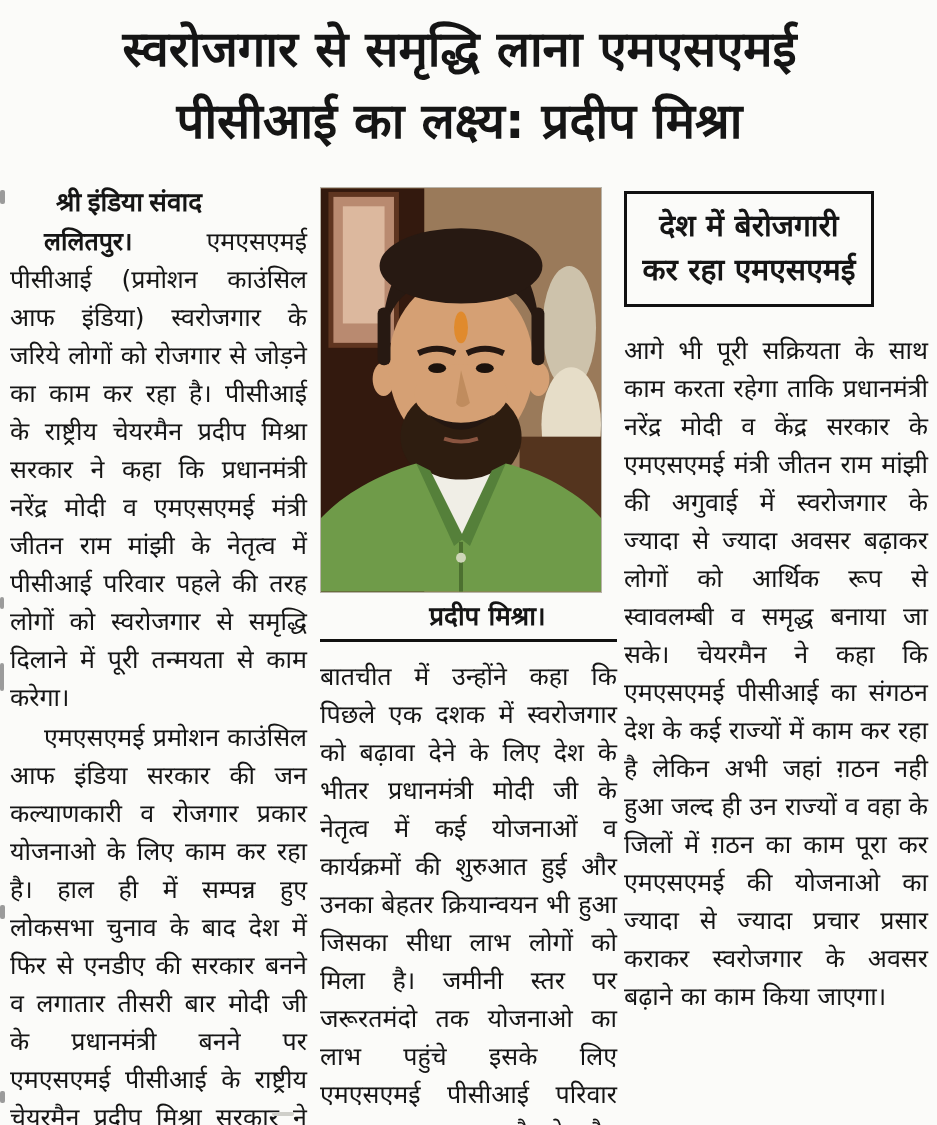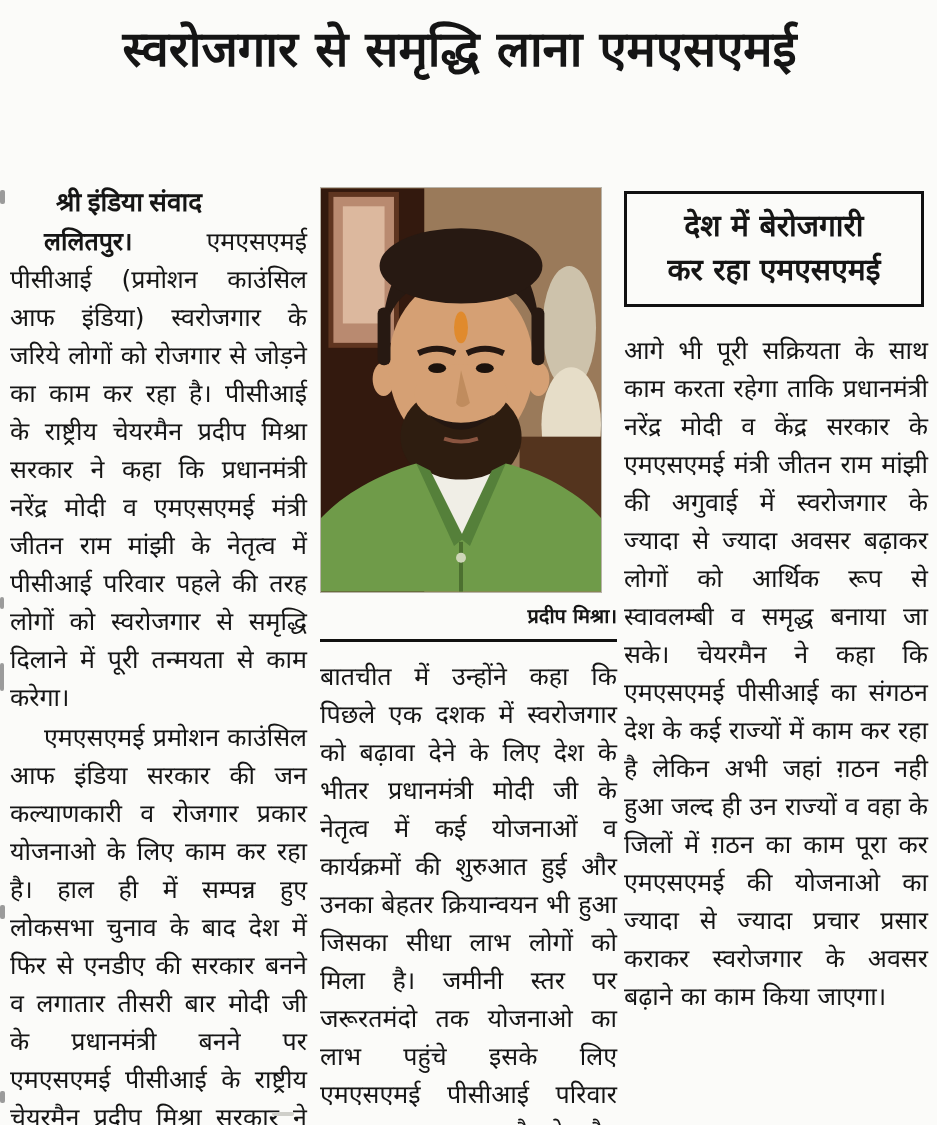--- a/index.html
+++ b/index.html
@@ -51,41 +51,42 @@
   .ph-bg-right{fill:var(--photo-bg_right);}
   .ph-bg-left{fill:var(--photo-bg_left);}
   .ph-skin{fill:var(--photo-skin);}
   .ph-hair{fill:var(--photo-hair);}
   .ph-beard{fill:var(--photo-beard);}
   .ph-jacket{fill:var(--photo-jacket);}
   .ph-jacket-dark{fill:var(--photo-jacket_dark);}
   .ph-tilak{fill:var(--photo-tilak);}
   .ph-collar{fill:var(--photo-collar);}
   .photo-caption{
-    font-weight:bold;font-size:20px;line-height:42px;padding-left:38px;margin:2px 0 0 0;text-align:right;
+    font-weight:bold;font-size:26px;line-height:42px;padding-left:38px;margin:2px 0 0 0;text-align:center;
   }
   .caption-rule{height:3px;background:var(--rule);width:100%;margin-top:2px;}
   .mid-body{margin-top:16px;}
   .highlight-box{
-    width:300px;box-sizing:border-box;margin-top:8px;
+    width:250px;box-sizing:border-box;margin-top:8px;
     border:3px solid var(--box_border);
     padding:10px 6px 12px 6px;text-align:center;
   }
   .box-line{font-weight:bold;font-size:30px;line-height:44px;white-space:nowrap;}
   .right-body{margin-top:25px;}
   .artifact{position:absolute;background:#9b9b9b;border-radius:2px;}
   .artifact.faint{background:#cfcfca;}
 </style>
 </head>
 <body>
 
 <div>
 
   <div class="headline">
     <div class="headline-line">स्वरोजगार से समृद्धि लाना एमएसएमई</div>
+    <div class="headline-line">पीसीआई का लक्ष्य: प्रदीप मिश्रा</div>
   </div>
 
   <div class="col col-left">
     <p class="dateline">श्री इंडिया संवाद</p>
     <p class="body-text indent"><span class="lead-bold">ललितपुर।</span> <span>एमएसएमई पीसीआई (प्रमोशन काउंसिल आफ इंडिया) स्वरोजगार के जरिये लोगों को रोजगार से जोड़ने का काम कर रहा है। पीसीआई के राष्ट्रीय चेयरमैन प्रदीप मिश्रा सरकार ने कहा कि प्रधानमंत्री नरेंद्र मोदी व एमएसएमई मंत्री जीतन राम मांझी के नेतृत्व में पीसीआई परिवार पहले की तरह लोगों को स्वरोजगार से समृद्धि दिलाने में पूरी तन्मयता से काम करेगा।</span></p>
     <p class="body-text indent para-gap">एमएसएमई प्रमोशन काउंसिल आफ इंडिया सरकार की जन कल्याणकारी व रोजगार प्रकार योजनाओ के लिए काम कर रहा है। हाल ही में सम्पन्न हुए लोकसभा चुनाव के बाद देश में फिर से एनडीए की सरकार बनने व लगातार तीसरी बार मोदी जी के प्रधानमंत्री बनने पर एमएसएमई पीसीआई के राष्ट्रीय चेयरमैन प्रदीप मिश्रा सरकार ने खुशी जाहिर की है। फोन पर हुई</p>
   </div>
 
   <div class="col col-mid">
     <figure>

